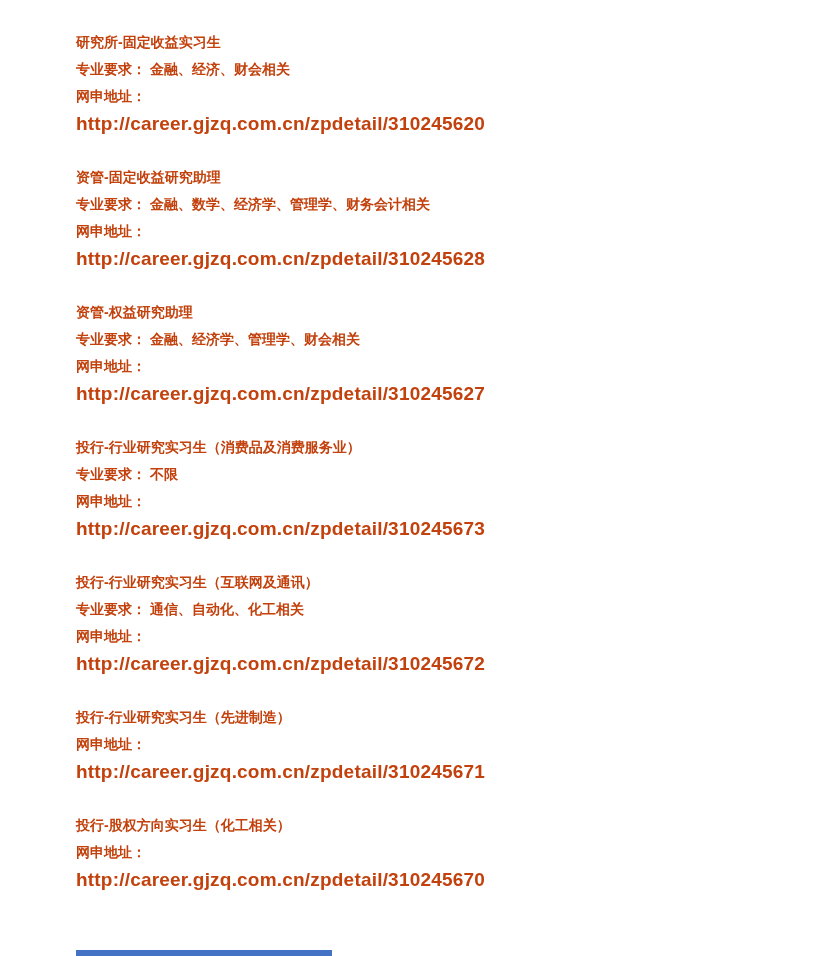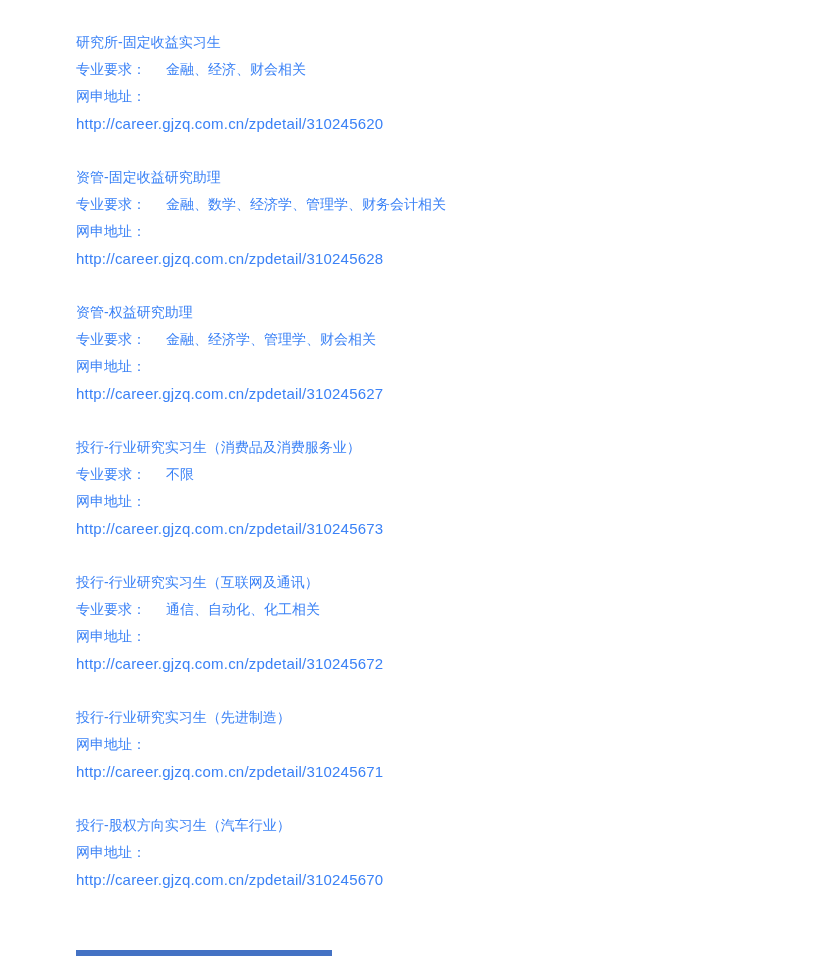--- a/index.html
+++ b/index.html
@@ -19,29 +19,30 @@
     padding: 29px 76px 0 76px;
   }
   .job {
     margin: 0 0 27px 0;
   }
   .job p {
     margin: 0;
     padding: 0;
     line-height: 27px;
     font-size: 14px;
-    color: #3b82f6;
+    color: #c2410c;
     white-space: nowrap;
+    font-weight: bold;
   }
   .job p.url-line {
-    font-size: 15px;
+    font-size: 19px;
     letter-spacing: 0.2px;
   }
   .req-label {
-    margin-right: 20px;
+    margin-right: 4px;
   }
   
   .table-header-sliver {
     position: absolute;
     left: 76px;
     top: 950px;
     width: 256px;
     height: 6px;
   }
 </style>
@@ -85,20 +86,20 @@
     <p class="url-line">http://career.gjzq.com.cn/zpdetail/310245672</p>
   </div>
 
   <div class="job">
     <p>投行-行业研究实习生（先进制造）</p>
     <p>网申地址：</p>
     <p class="url-line">http://career.gjzq.com.cn/zpdetail/310245671</p>
   </div>
 
   <div class="job">
-    <p>投行-股权方向实习生（汽车行业）</p>
+    <p>投行-股权方向实习生（化工相关）</p>
     <p>网申地址：</p>
     <p class="url-line">http://career.gjzq.com.cn/zpdetail/310245670</p>
   </div>
 
 </div>
 
 <div class="table-header-sliver" style="background: rgb(68, 114, 196);"></div>
 
 </body></html>

